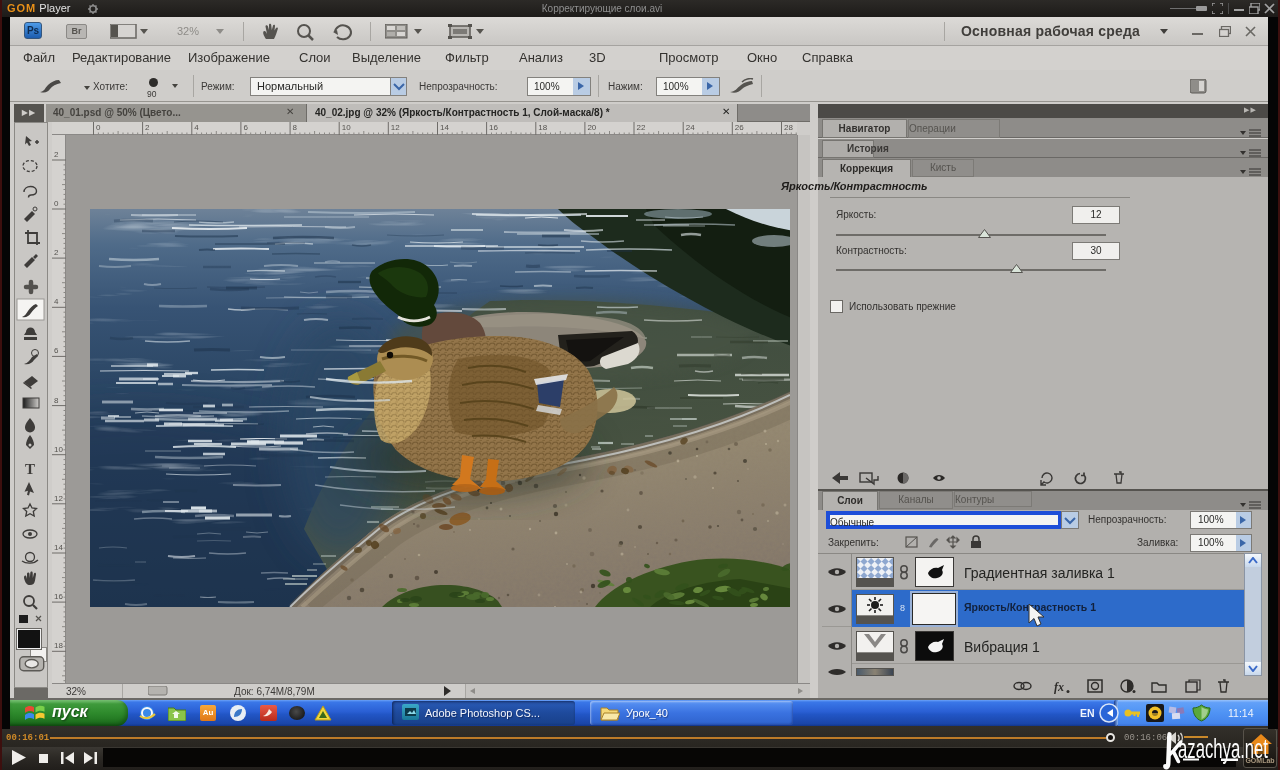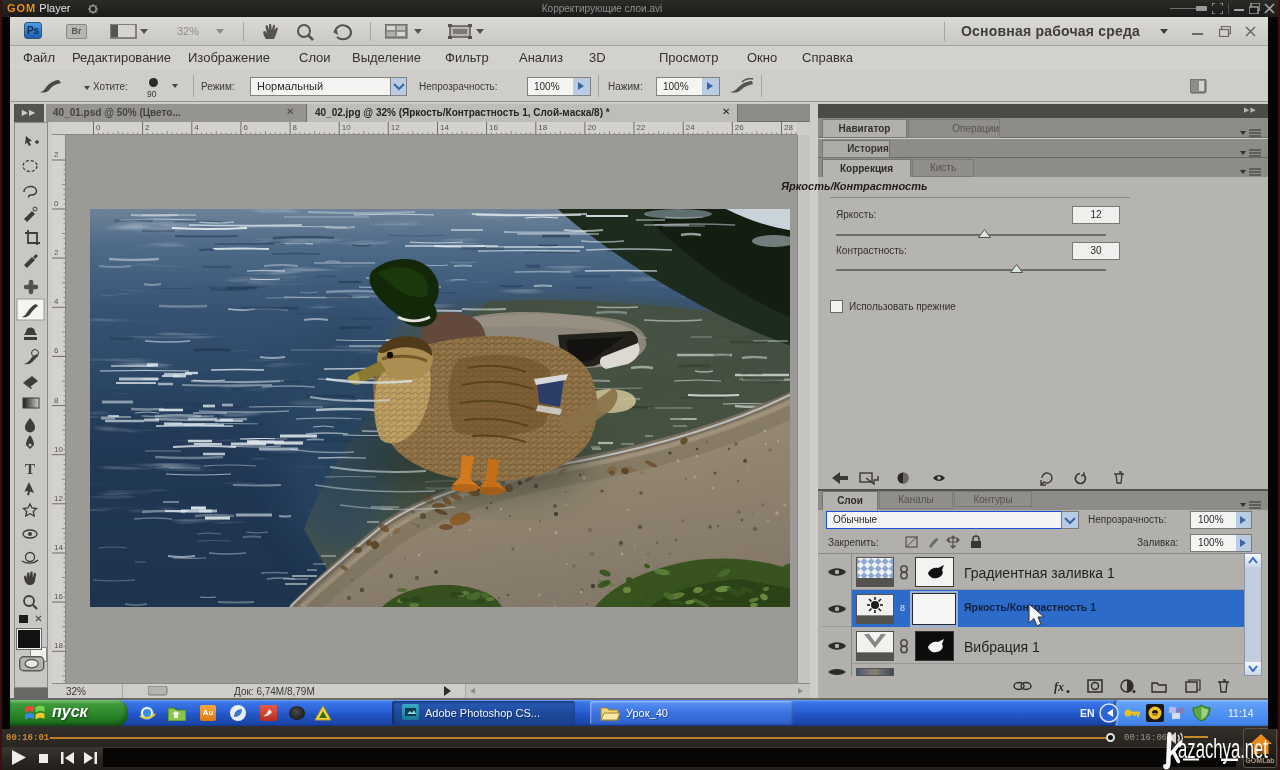--- a/index.html
+++ b/index.html
@@ -1131,32 +1131,32 @@
 <div class="a" style="left:444px;top:686px;border-top:5px solid transparent;border-bottom:5px solid transparent;border-left:7px solid #2e2c2a;"></div>
 <div class="a" style="left:465px;top:684px;width:345px;height:14px;background:#c6c4c1;border-left:1px solid #a8a6a2;"></div>
 <div class="a" style="left:470px;top:688px;border-top:3.5px solid transparent;border-bottom:3.5px solid transparent;border-right:5px solid #8e8c88;"></div>
 <div class="a" style="left:798px;top:688px;border-top:3.5px solid transparent;border-bottom:3.5px solid transparent;border-left:5px solid #8e8c88;"></div>
 
 <div class="a" style="left:818px;top:104px;width:450px;height:14px;background:#4c4a47;"></div>
 <div class="a" style="left:1244px;top:106px;color:#b8b6b2;font-size:7px;letter-spacing:1px;">▶▶</div>
 
 <div class="a" style="left:818px;top:118px;width:450px;height:20px;background:#8e8c89;border-bottom:1px solid #6a6865;"></div>
 <div class="a" style="left:822px;top:119px;width:85px;height:19px;background:#b2b0ad;border:1px solid #777571;font-size:10px;font-weight:bold;color:#33312f;line-height:17px;text-align:center;">Навигатор</div>
-<div class="a" style="left:908px;top:119px;width:92px;height:19px;background:#908e8b;border:1px solid #7c7a76;font-size:10px;color:#55534f;line-height:17px;text-align:right;">Операции</div>
+<div class="a" style="left:908px;top:119px;width:92px;height:19px;background:#908e8b;border:1px solid #7c7a76;font-size:10px;color:#55534f;line-height:17px;text-align:left;">Операции</div>
 <div class="a" style="left:1240px;top:124px;width:22px;height:9px;"><svg width="22" height="9">
         <path d="M0,2 l3,4 l3,-4 z" fill="#33312f"></path>
         <g stroke="#33312f">
           <line x1="9" y1="1" x2="21" y2="1"></line>
           <line x1="9" y1="4" x2="21" y2="4"></line>
           <line x1="9" y1="7" x2="21" y2="7"></line>
         </g>
       </svg></div>
 
 <div class="a" style="left:818px;top:139px;width:450px;height:19px;background:#8e8c89;border-bottom:1px solid #6a6865;"></div>
-<div class="a" style="left:822px;top:140px;width:68px;height:18px;background:#aeaca9;border:1px solid #777571;font-size:10px;font-weight:bold;color:#3a3836;line-height:16px;text-align:center;padding-left:24px;">История</div>
+<div class="a" style="left:822px;top:140px;width:52px;height:18px;background:#aeaca9;border:1px solid #777571;font-size:10px;font-weight:bold;color:#3a3836;line-height:16px;padding-left:24px;">История</div>
 <div class="a" style="left:1240px;top:144px;width:22px;height:9px;"><svg width="22" height="9">
         <path d="M0,2 l3,4 l3,-4 z" fill="#33312f"></path>
         <g stroke="#33312f">
           <line x1="9" y1="1" x2="21" y2="1"></line>
           <line x1="9" y1="4" x2="21" y2="4"></line>
           <line x1="9" y1="7" x2="21" y2="7"></line>
         </g>
       </svg></div>
 
 <div class="a" style="left:818px;top:158px;width:450px;height:19px;background:#8e8c89;"></div>
@@ -1198,32 +1198,32 @@
 <path d="M103,8 c3,-4 9,-4 12,0 c-3,4 -9,4 -12,0 z" fill="#2a2826"></path>
       <circle cx="109" cy="8" r="1.8" fill="#b6b4b1"></circle>
 <path d="M212,8 a5,5 0 1 1 2,4 l-3,3 m0,-5 l0,5 l5,0" fill="none" stroke="#3a3836" stroke-width="1.4"></path>
 <path d="M250,3.5 a5,5 0 1 0 4,1.5 m0,-2.5 l0,3 l-3,0" fill="none" stroke="#3a3836" stroke-width="1.7"></path>
 <path d="M284,4 h10 m-8,0 l1,9 h4 l1,-9 m-3,-2 h2 v2" fill="none" stroke="#3a3836" stroke-width="1.3"></path>
 </svg>
 
 <div class="a" style="left:818px;top:489px;width:450px;height:21px;background:#8e8c89;border-top:2px solid #55534f;"></div>
 <div class="a" style="left:822px;top:491px;width:56px;height:19px;background:#b4b2af;border:1px solid #777571;border-bottom:none;font-size:10px;font-weight:bold;color:#2e2c2a;line-height:17px;text-align:center;">Слои</div>
 <div class="a" style="left:879px;top:491px;width:74px;height:18px;background:#908e8b;border:1px solid #7c7a76;font-size:10px;color:#55534f;line-height:16px;text-align:center;">Каналы</div>
-<div class="a" style="left:954px;top:491px;width:78px;height:16px;background:#908e8b;border:1px solid #7c7a76;font-size:10px;color:#55534f;line-height:16px;text-align:center;">Контуры</div>
+<div class="a" style="left:954px;top:491px;width:78px;height:16px;background:#908e8b;border:1px solid #7c7a76;font-size:10px;color:#55534f;line-height:16px;text-align:left;">Контуры</div>
 <div class="a" style="left:1240px;top:496px;width:22px;height:9px;"><svg width="22" height="9">
         <path d="M0,2 l3,4 l3,-4 z" fill="#33312f"></path>
         <g stroke="#33312f">
           <line x1="9" y1="1" x2="21" y2="1"></line>
           <line x1="9" y1="4" x2="21" y2="4"></line>
           <line x1="9" y1="7" x2="21" y2="7"></line>
         </g>
       </svg></div>
 
 <div class="a" style="left:818px;top:510px;width:450px;height:188px;background:#b2b0ad;"></div>
-<div class="a" style="left:826px;top:511px;width:236px;height:18px;background:#f4f4f2;border:1px solid #1d4ed8;font-size:10px;color:#2a2a28;line-height:16px;padding-left:6px;">Обычные</div>
+<div class="a" style="left:826px;top:511px;width:236px;height:18px;background:#f4f4f2;border:4px solid #1d4ed8;font-size:10px;color:#2a2a28;line-height:16px;">Обычные</div>
 <div class="a" style="left:1061px;top:511px;width:18px;height:18px;background:#b9cce4;border:1px solid #7c7a76;"></div>
 <svg class="a" style="left:1064px;top:517px;" width="12" height="8">
       <path d="M1,1 L6,6 L11,1" fill="none" stroke="#3a66a8" stroke-width="2"></path>
     </svg>
 <div class="a" style="left:1088px;top:514px;font-size:10px;color:#33312f;">Непрозрачность:</div>
 <div class="a" style="left:1190px;top:511px;width:62px;height:18px;background:#f4f4f2;border:1px solid #7c7a76;"></div>
 <div class="a" style="left:1198px;top:514px;font-size:10px;color:#2a2a28;">100%</div>
 <div class="a" style="left:1236px;top:512px;width:15px;height:16px;background:#b9cce4;"></div>
 <div class="a" style="left:1240px;top:516px;border-top:4px solid transparent;border-bottom:4px solid transparent;border-left:6px solid #3a66a8;"></div>
 <div class="a" style="left:828px;top:537px;font-size:10px;color:#33312f;">Закрепить:</div>

